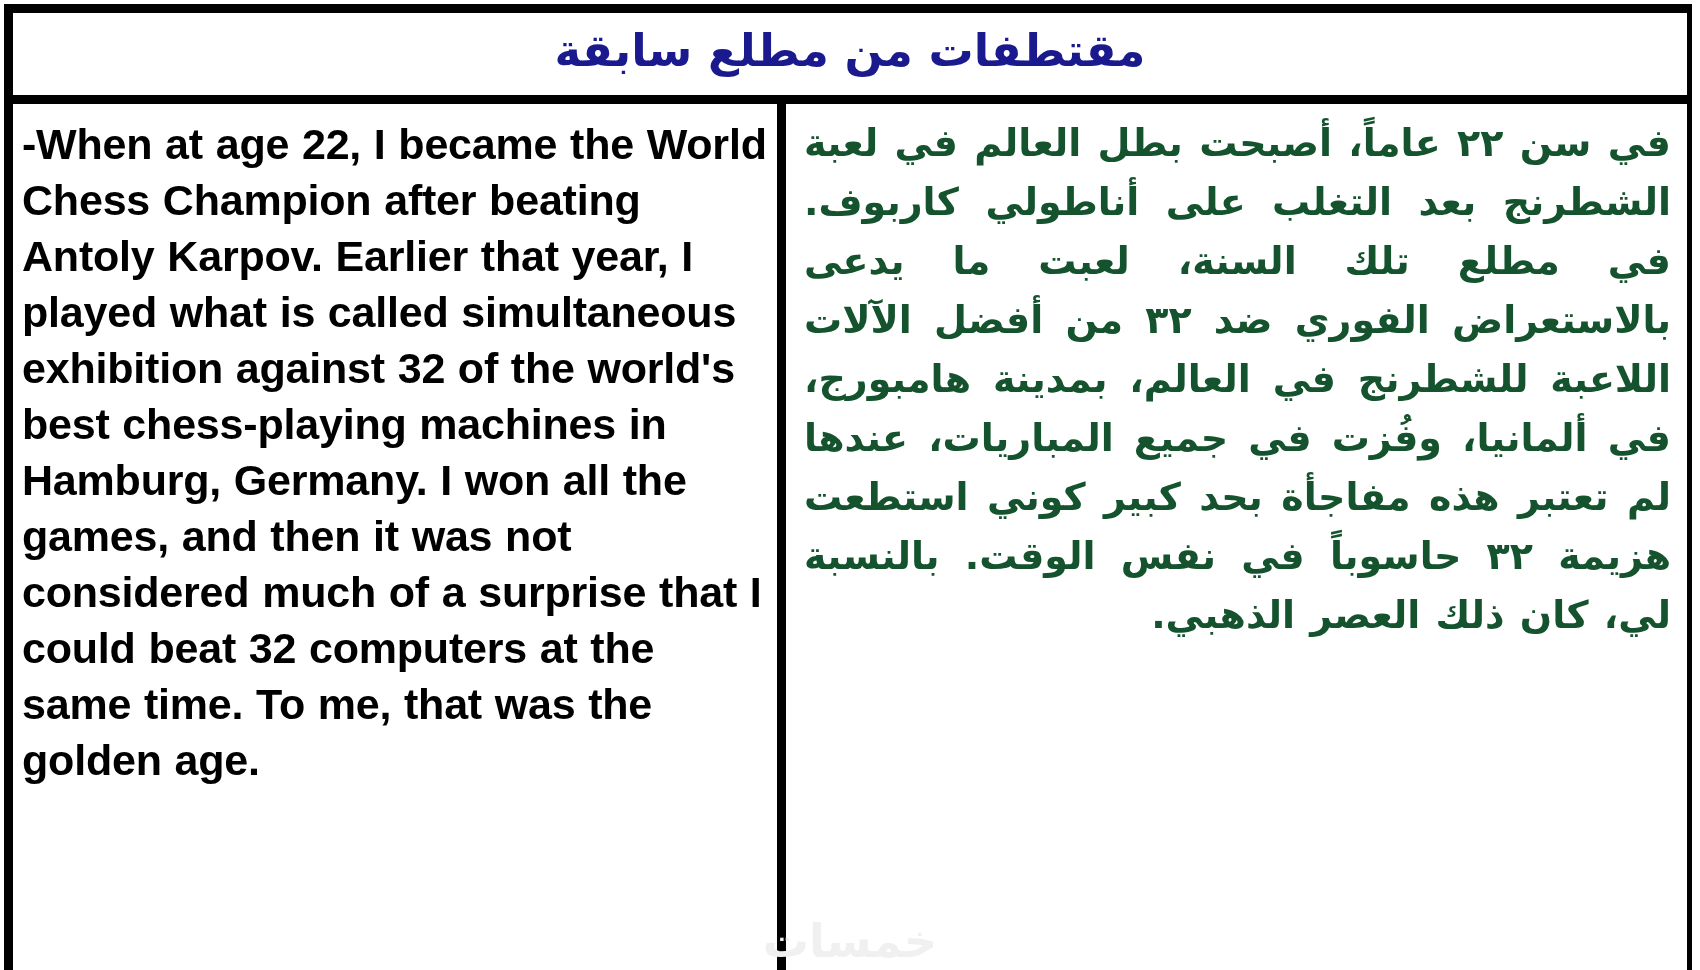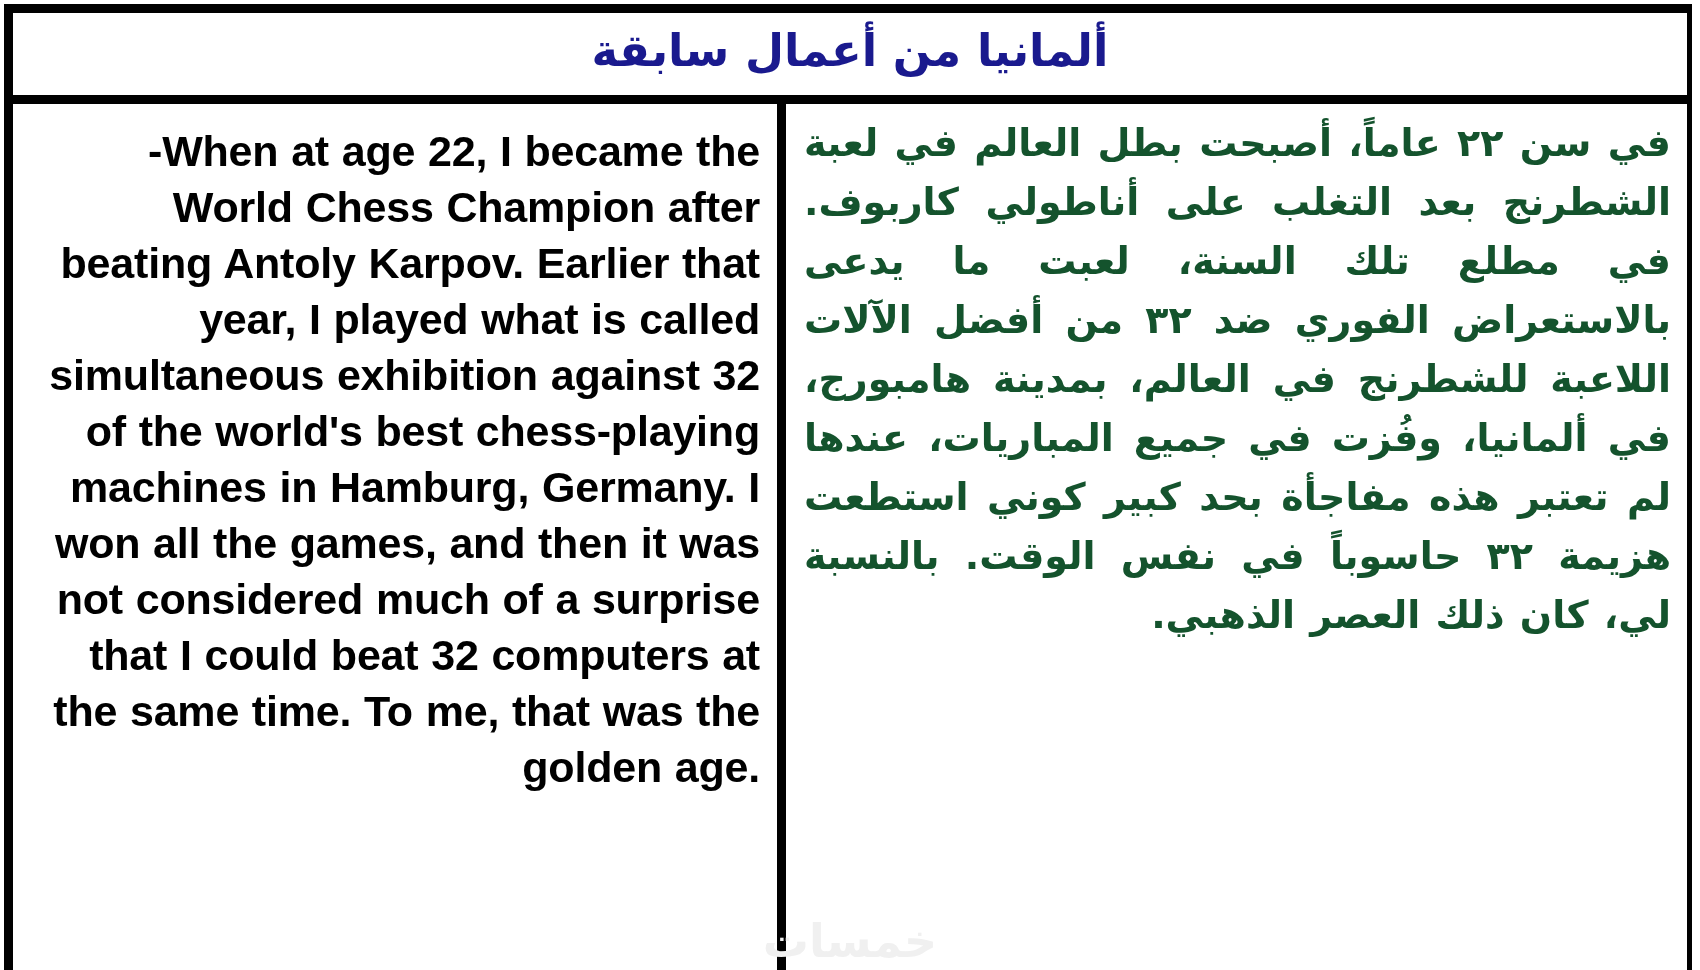--- a/index.html
+++ b/index.html
@@ -87,27 +87,27 @@
   .cell-ar {
     flex: 1 1 auto;
     box-sizing: border-box;
     padding: 10px 16px 0 18px;
     background: #ffffff;
     overflow: hidden;
   }
 
   
   .para-en {
-    margin: 7px;
+    margin: 0;
     font-family: "Liberation Sans", "DejaVu Sans", sans-serif;
     font-weight: bold;
     font-size: 43px;
     line-height: 56px;
     color: #000000;
-    text-align: right;
+    text-align: left;
     word-spacing: 1px;
     letter-spacing: -0.2px;
   }
 
   .para-ar {
     margin: 0;
     direction: rtl;
     font-family: "DejaVu Sans", "Liberation Sans", sans-serif;
     font-weight: bold;
     font-size: 38px;
@@ -134,21 +134,21 @@
     white-space: nowrap;
     z-index: 5;
   }
 </style>
 </head>
 <body>
 
 <div class="doc-table">
 
   <div class="header-row">
-    <div class="header-title">ألمانيا من أعمال سابقة</div>
+    <div class="header-title">مقتطفات من مطلع سابقة</div>
   </div>
 
   <div class="body-row">
 
     <div class="cell-en">
       <p class="para-en">-When at age 22, I became the World Chess Champion after beating Antoly Karpov. Earlier that year, I played what is called simultaneous exhibition against 32 of the world's best chess-playing machines in Hamburg, Germany. I won all the games, and then it was not considered much of a surprise that I could beat 32 computers at the same time. To me, that was the golden age.</p>
     </div>
 
     <div class="col-divider"></div>
 

